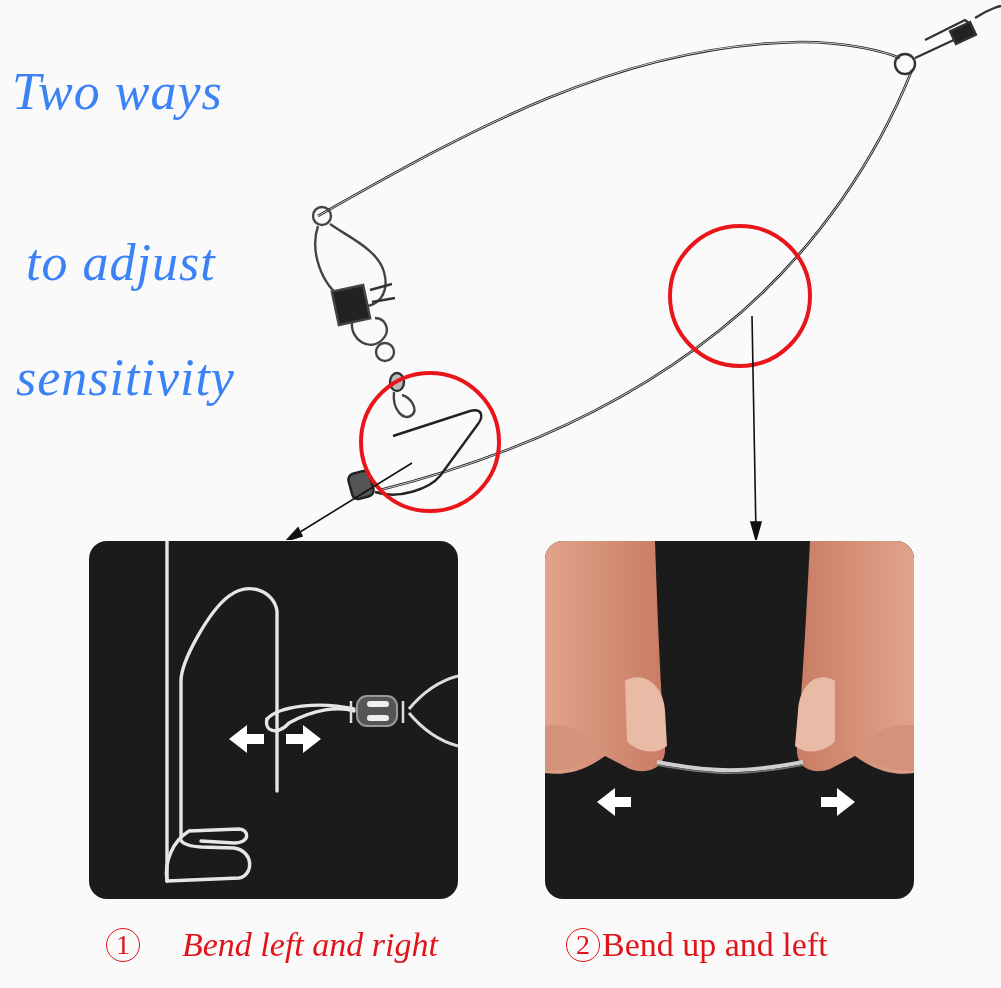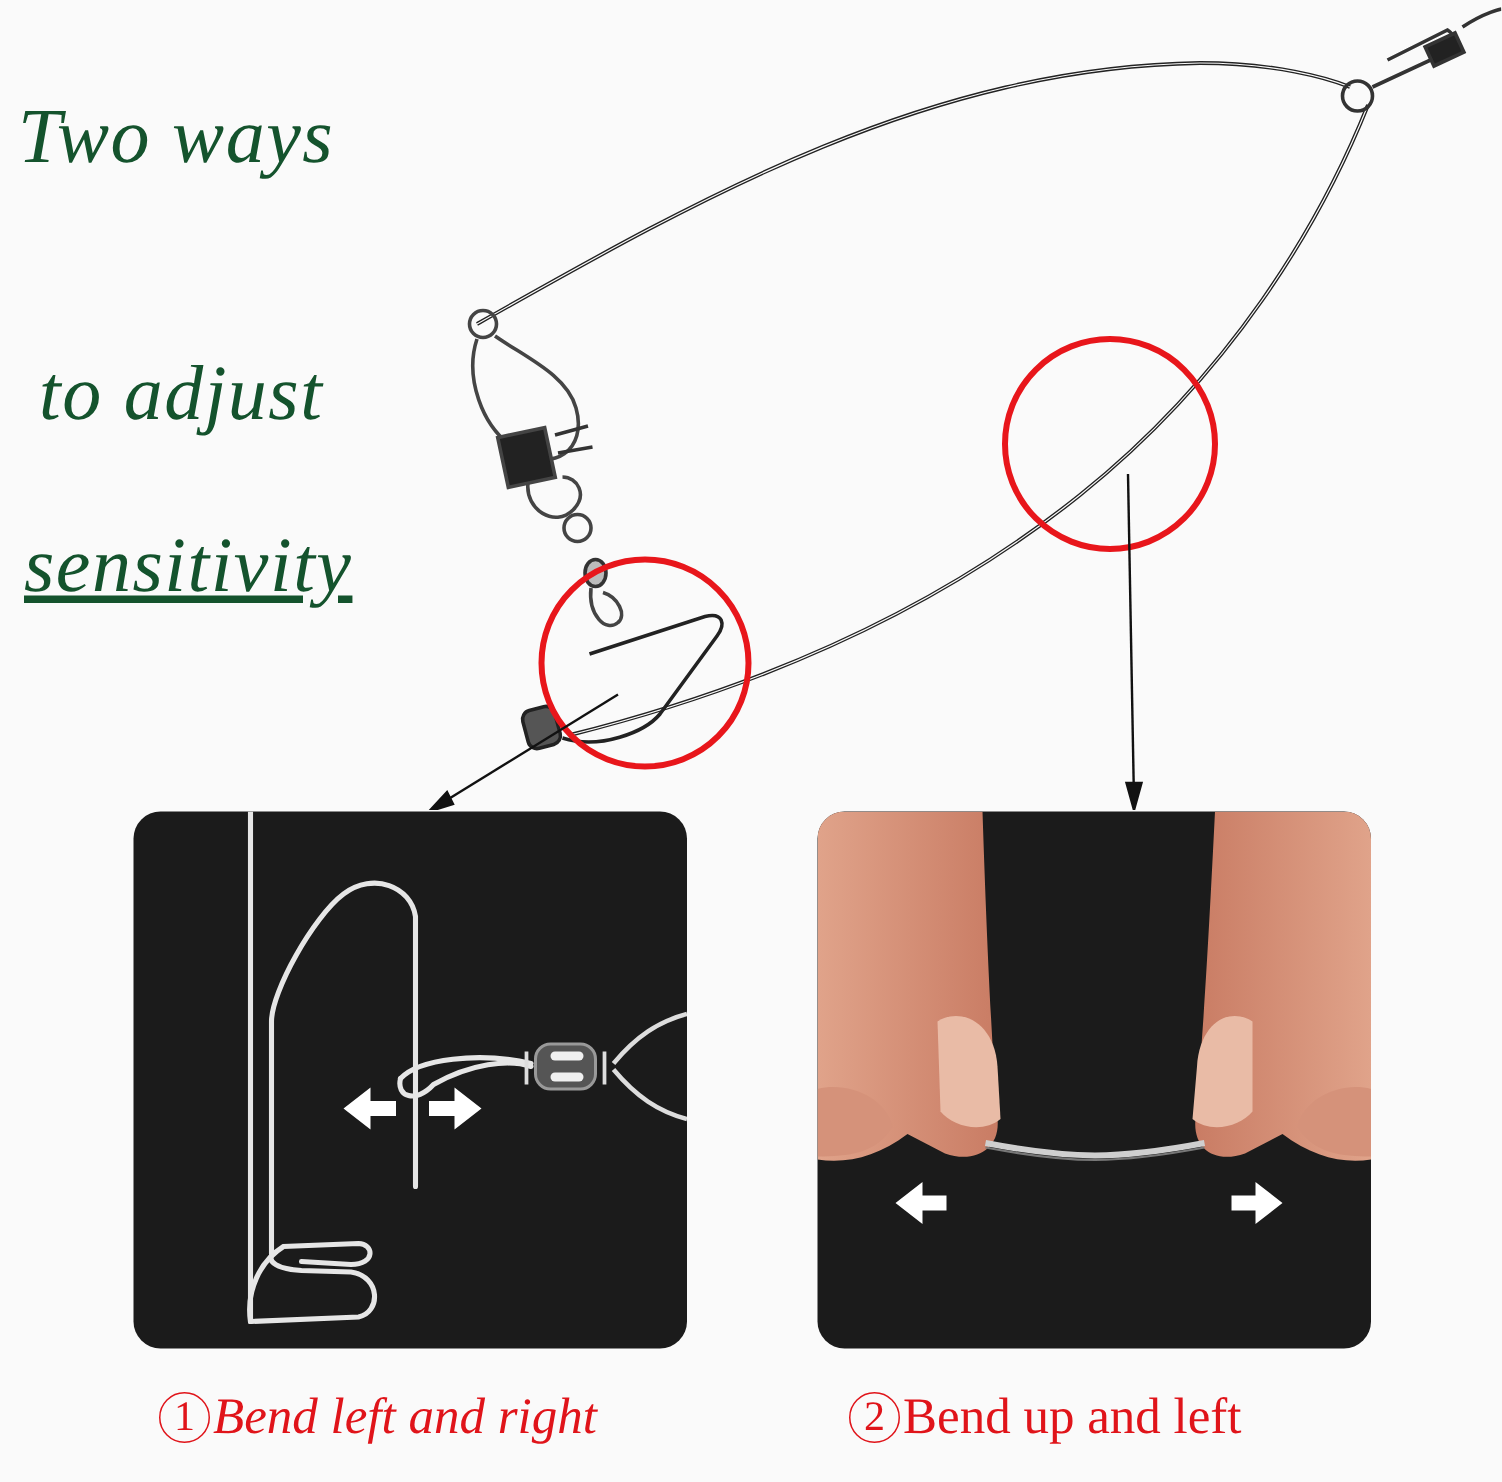--- a/index.html
+++ b/index.html
@@ -2,47 +2,47 @@
 <html><head>
   <meta charset="utf-8">
   <style>
     html, body { margin: 0; padding: 0; }
     body {
       width: 1001px; height: 988px; background: #fafafa;
       position: relative; overflow: hidden;
       font-family: "Liberation Serif", "DejaVu Serif", serif;
     }
     .headline {
-      position: absolute; left: 12px; color: #14532d;
+      position: absolute; left: 12px; color: #3b82f6;
       font-style: italic; font-size: 52px; line-height: 1;
       letter-spacing: 1px; white-space: nowrap;
     }
     .hl-1 { top: 66px; }
     .hl-2 { top: 210px; left: 26px; margin-top: 27px; }
-    .hl-3 { top: 352px; left: 16px; text-decoration: underline; }
+    .hl-3 { top: 352px; left: 16px; }
 
     svg.art { position: absolute; left: 0; top: 0; }
 
     .panel {
       position: absolute; background: #1b1b1b; border-radius: 18px; overflow: hidden;
     }
     .panel-left { left: 89px; top: 541px; width: 369px; height: 358px; }
     .panel-right { left: 545px; top: 541px; width: 369px; height: 358px; }
 
     .caption {
       position: absolute; top: 926px; color: #e0141a; font-size: 34px;
       white-space: nowrap; line-height: 1.1;
     }
     .caption .num {
       display: inline-block; width: 32px; height: 32px; border: 1.6px solid #e0141a;
       border-radius: 50%; text-align: center; font-size: 28px; line-height: 32px;
       font-style: normal; vertical-align: 2px; margin-right: 2px;
     }
     .cap-1 { left: 106px; }
-    .cap-1 .txt { font-style: italic; }
+    .cap-1 .txt { font-style: italic; margin-left: 40px; }
     .cap-2 { left: 566px; }
   </style>
 </head>
 <body>
 
 <div class="headline hl-1">Two ways</div>
 <div class="headline hl-2">to adjust</div>
 <div class="headline hl-3">sensitivity</div>
 
 <svg class="art" width="1001" height="540" viewBox="0 0 1001 540">

